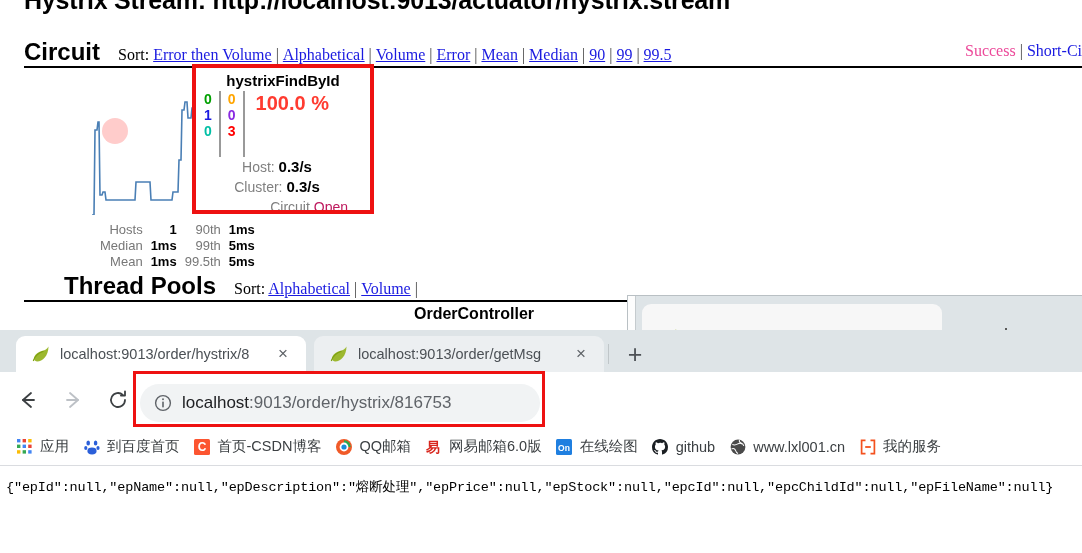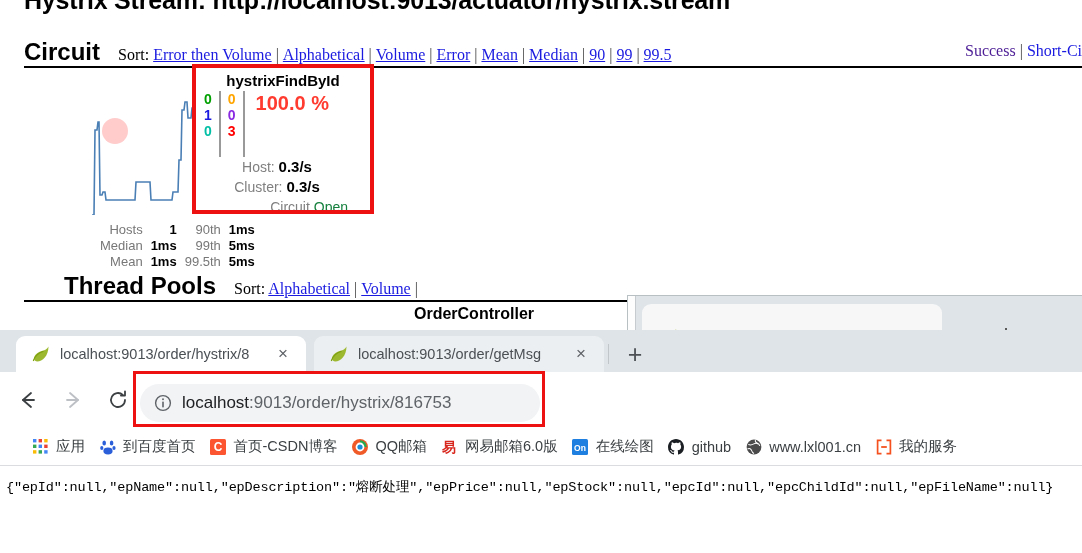--- a/index.html
+++ b/index.html
@@ -37,21 +37,21 @@
     font-family: "Liberation Serif", serif;
     font-size: 16px; color: #000; white-space: nowrap;
   }
   .hx-sort-label { color: #000; }
   .hx-link { color: #1a1ae0; text-decoration: underline; cursor: pointer; }
   .hx-sep { color: #444; padding: 0 4px; }
   .hx-right-links {
     position: absolute; right: 0px; top: 42px;
     font-family: "Liberation Serif", serif; font-size: 16px; white-space: nowrap;
   }
-  .hx-success { color: #4c1d95; }
+  .hx-success { color: #ec4899; }
   .hx-shortcircuit { color: #1a1ae0; }
   .hx-rule {
     position: absolute; left: 24px; top: 66px; width: 1058px;
     border-top: 2px solid #000;
   }
   .hx-rule2 {
     position: absolute; left: 24px; top: 300px; width: 1058px;
     border-top: 2px solid #000;
   }
   .hx-threadpools-row { top: 272px; margin-left: 40px; }
@@ -93,21 +93,21 @@
   }
   .hx-rate {
     text-align: center; padding-right: 12px; font-size: 14px; color: #808080;
     line-height: 1.35;
   }
   .hx-rate b { color: #000; font-size: 15px; }
   .hx-circuit-state {
     text-align: right; padding-right: 22px; font-size: 14px; color: #808080;
     line-height: 1.2; margin-top: 1px;
   }
-  .hx-circuit-state .open { color: #15803d; }
+  .hx-circuit-state .open { color: #be185d; }
 
   
   .hx-latency {
     position: absolute; left: 96px; top: 222px;
     font-size: 13px; color: #777; line-height: 1.23;
   }
   .hx-latency table { border-collapse: collapse; }
   .hx-latency td { padding: 0 4px; }
   .hx-lbl { text-align: right; color: #777; }
   .hx-val { text-align: right; color: #000; font-weight: bold; }
@@ -197,21 +197,21 @@
     margin-left: 10px; font-size: 17px; color: #5f6368;
     white-space: nowrap; font-family: "Liberation Sans", sans-serif;
   }
   .omni-text .host { color: #202124; }
   .url-redbox {
     position: absolute; left: 133px; top: 371px; width: 412px; height: 56px;
     border: 3px solid #ee1111; pointer-events: none;
   }
   .bookmarks {
     position: relative; height: 38px; width: 1082px; background: #fff;
-    display: flex; align-items: center; border-bottom: 1px solid #dadce0; padding-left: 16px;
+    display: flex; align-items: center; border-bottom: 1px solid #dadce0;
   }
   .bm {
     display: flex; align-items: center; margin-left: 14px;
     font-size: 14.5px; color: #3c4043; white-space: nowrap; cursor: pointer;
   }
   .bm:first-child { margin-left: 16px; }
   .bm-ico {
     width: 17px; height: 17px; margin-right: 7px; flex: 0 0 auto;
     display: flex; align-items: center; justify-content: center;
   }

